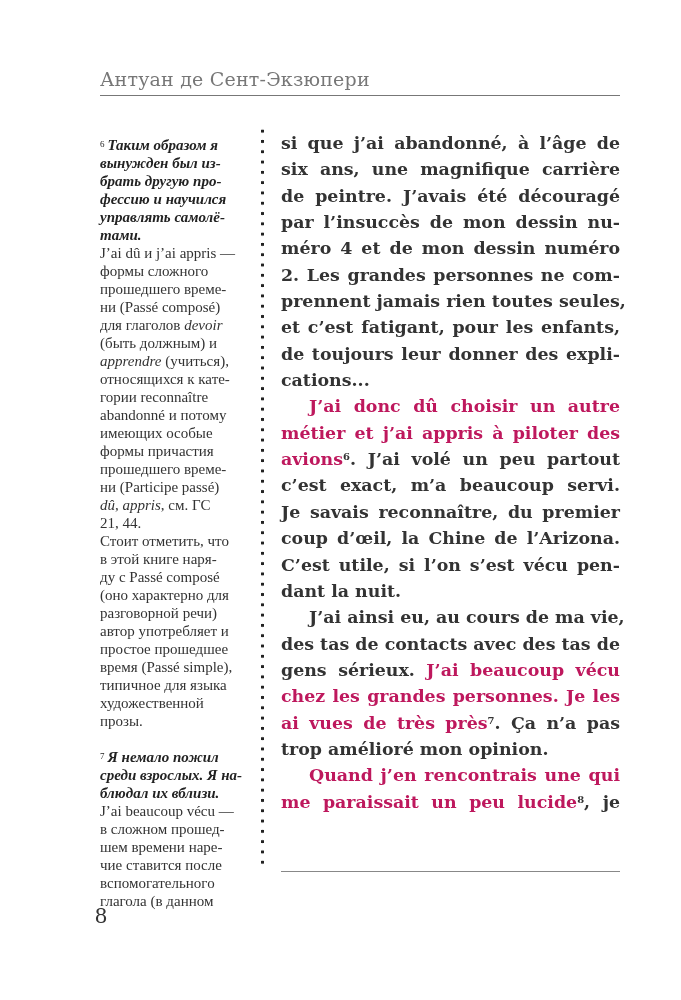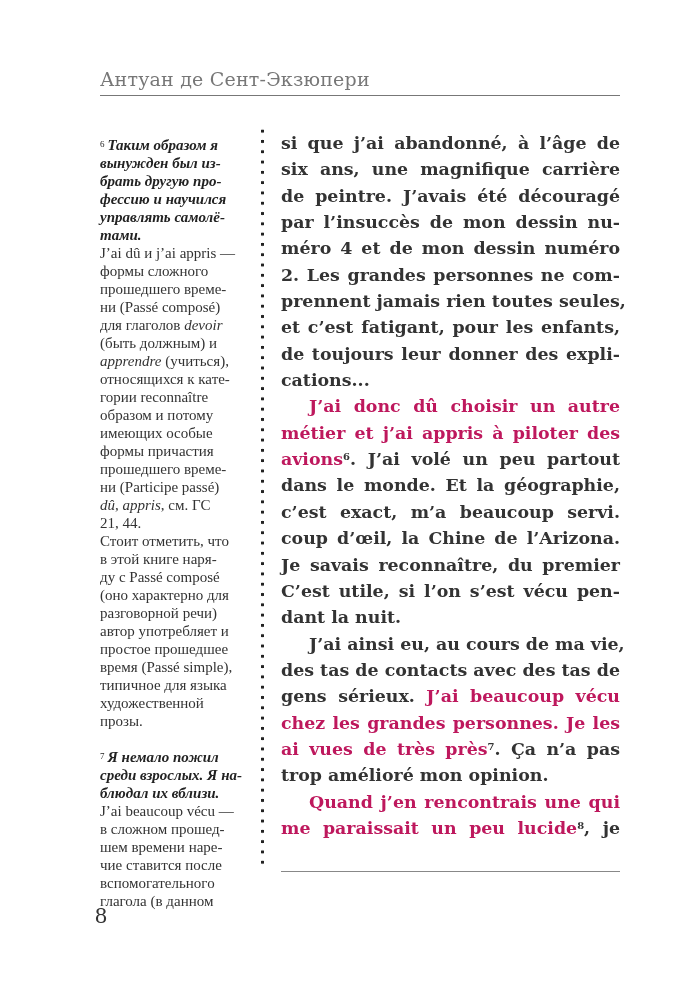--- a/index.html
+++ b/index.html
@@ -54,21 +54,21 @@
         <span class="line bi"><span>тами.</span></span>
         <span class="line"><span>J’ai dû и j’ai appris —</span></span>
         <span class="line"><span>формы сложного</span></span>
         <span class="line"><span>прошедшего време-</span></span>
         <span class="line"><span>ни (Passé composé)</span></span>
         <span class="line"><span>для глаголов </span><i class="it">devoir</i></span>
         <span class="line"><span>(быть должным) и</span></span>
         <span class="line"><i class="it">apprendre</i><span> (учиться),</span></span>
         <span class="line"><span>относящихся к кате-</span></span>
         <span class="line"><span>гории reconnaître</span></span>
-        <span class="line"><span>образом и потому</span></span>
+        <span class="line"><span>abandonné и потому</span></span>
         <span class="line"><span>имеющих особые</span></span>
         <span class="line"><span>формы причастия</span></span>
         <span class="line"><span>прошедшего време-</span></span>
         <span class="line"><span>ни (Participe passé)</span></span>
         <span class="line"><i class="it">dû</i><span>, </span><i class="it">appris</i><span>, см. ГС</span></span>
         <span class="line"><span>21, 44.</span></span>
         <span class="line"><span>Стоит отметить, что</span></span>
         <span class="line"><span>в этой книге наря-</span></span>
         <span class="line"><span>ду с Passé composé</span></span>
         <span class="line"><span>(оно характерно для</span></span>
@@ -103,24 +103,23 @@
       <span class="line"><span>par l’insuccès de mon dessin nu-</span></span>
       <span class="line"><span>méro 4 et de mon dessin numéro</span></span>
       <span class="line"><span>2. Les grandes personnes ne com-</span></span>
       <span class="line"><span>prennent jamais rien toutes seules,</span></span>
       <span class="line"><span>et c’est fatigant, pour les enfants,</span></span>
       <span class="line"><span>de toujours leur donner des expli-</span></span>
       <span class="line last"><span>cations...</span></span>
       <span class="line indent"><b>J’ai donc dû choisir un autre</b></span>
       <span class="line"><b>métier et j’ai appris à piloter des</b></span>
       <span class="line"><b>avions</b><sup>6</sup><span>. J’ai volé un peu partout</span></span>
-      <span class="line"><span>dans le monde. Et la géographie,</span></span>
       <span class="line"><span>c’est exact, m’a beaucoup servi.</span></span>
+      <span class="line"><span>Je savais reconnaître, du premier</span></span>
       <span class="line"><span>coup d’œil, la Chine de l’Arizona.</span></span>
-      <span class="line"><span>Je savais reconnaître, du premier</span></span>
       <span class="line"><span>C’est utile, si l’on s’est vécu pen-</span></span>
       <span class="line last"><span>dant la nuit.</span></span>
       <span class="line indent"><span>J’ai ainsi eu, au cours de ma vie,</span></span>
       <span class="line"><span>des tas de contacts avec des tas de</span></span>
       <span class="line"><span>gens sérieux. </span><b>J’ai beaucoup vécu</b></span>
       <span class="line"><b>chez les grandes personnes. Je les</b></span>
       <span class="line"><b>ai vues de très près</b><sup>7</sup><span>. Ça n’a pas</span></span>
       <span class="line last"><span>trop amélioré mon opinion.</span></span>
       <span class="line indent"><b>Quand j’en rencontrais une qui</b></span>
       <span class="line"><b>me paraissait un peu lucide</b><sup>8</sup><span>, je</span></span>

